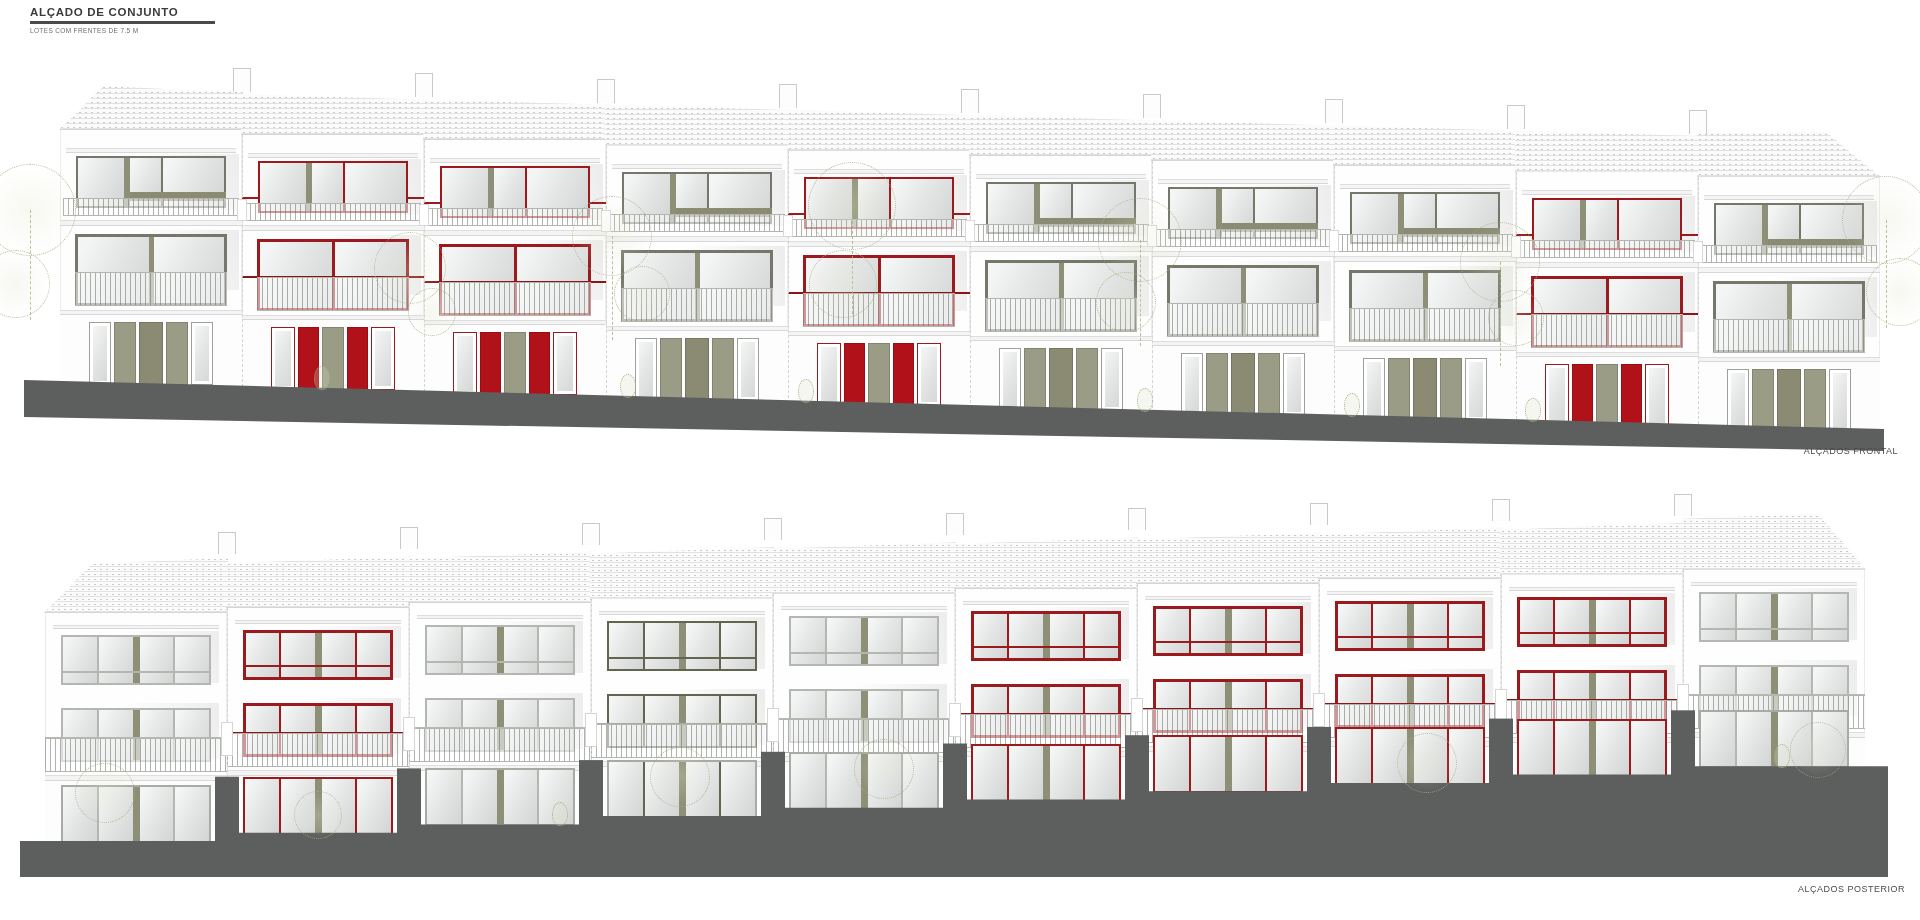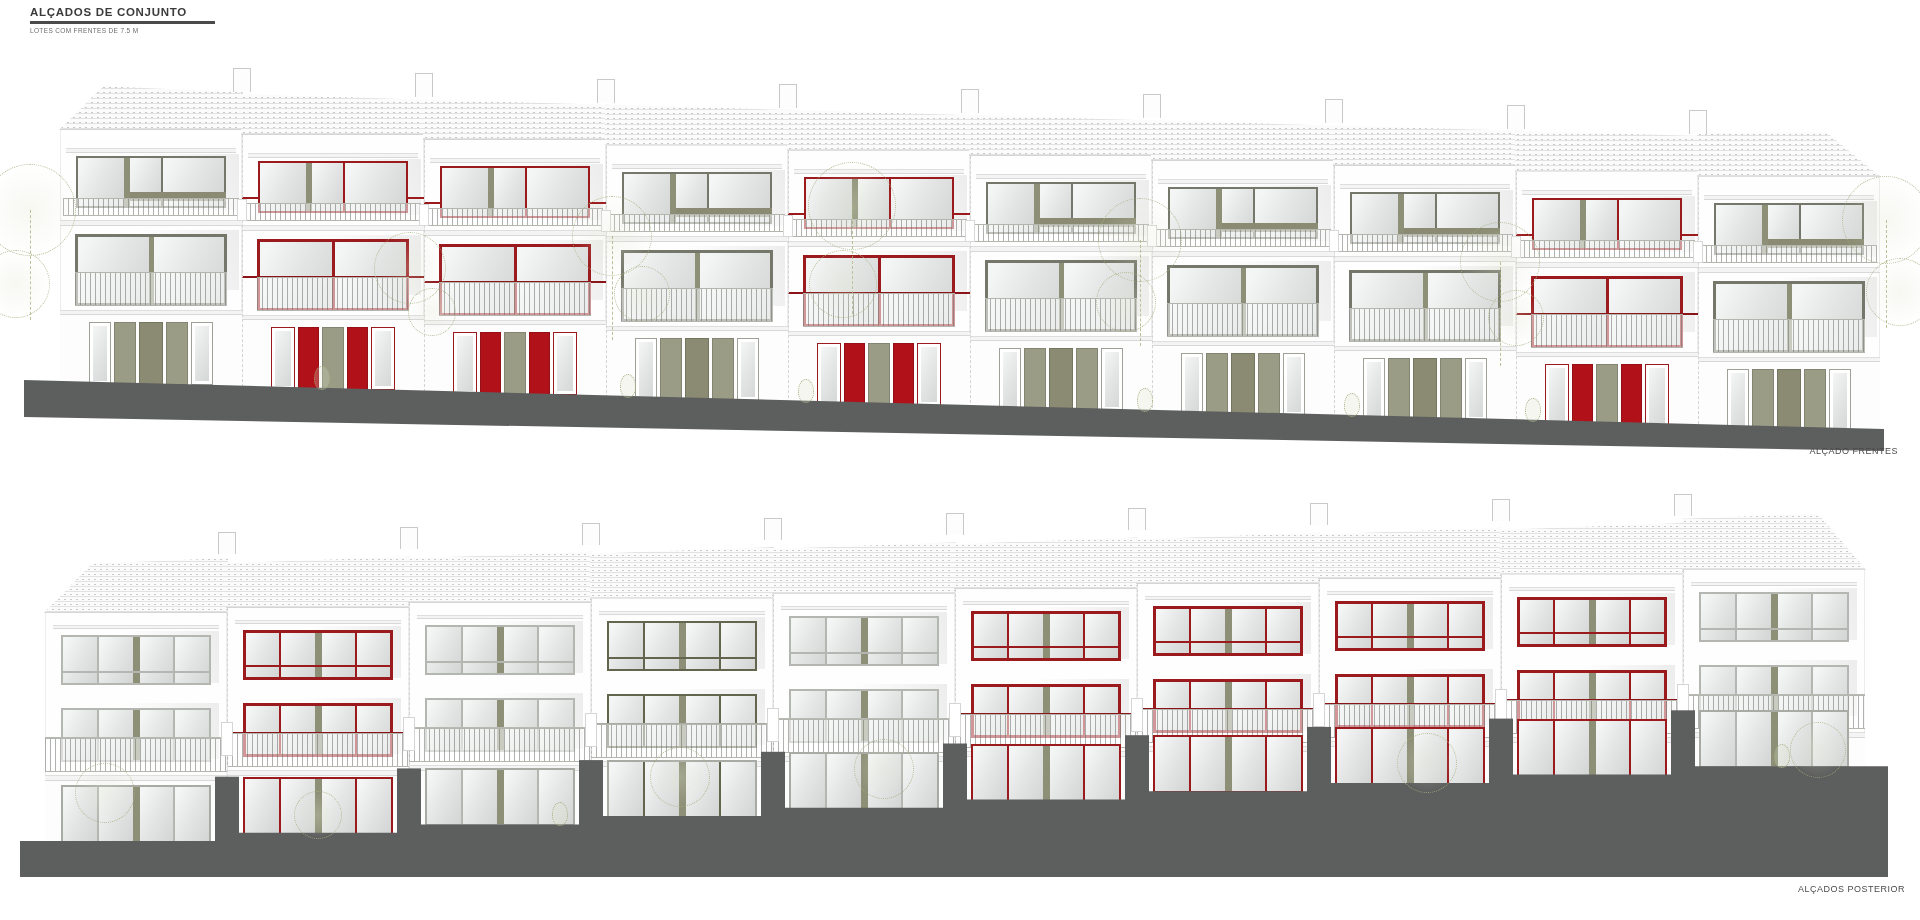--- a/index.html
+++ b/index.html
@@ -34,21 +34,21 @@
     background:rgba(220,228,200,.25); }
   .title-h{ font-size:11.5px; letter-spacing:.7px; color:#3b3b3b; font-weight:700; }
   .title-rule{ background:#4a4a4a; }
   .title-s{ font-size:6.5px; letter-spacing:.35px; color:#6b6b6b; }
   .elev-label{ font-size:9px; letter-spacing:.5px; color:#4a4a4a; }
 </style>
 </head>
 <body>
 
 <header>
-  <div class="u title-h" style="left:30px;top:6px;">ALÇADOS DE CONJUNTO</div>
+  <div class="u title-h" style="left:30px;top:6px;">ALÇADO DE CONJUNTO</div>
   <div class="u title-rule" style="left:30px;top:21px;width:185px;height:3px;"></div>
   <div class="u title-s" style="left:30px;top:27px;">LOTES COM FRENTES DE 7.5 M</div>
 </header>
 
 <section id="front-elevation" class="u" style="left:0;top:60px;width:1920px;height:400px;">
     <div class="u" style="left: 60px; top: 0px; width: 182px; height: 400px;">
       <div class="u" style="left: 0px; top: 70px; width: 182px; height: 258px; background: rgb(254, 254, 254); border-left: 1px solid rgb(236, 236, 236); border-right: 1px solid rgb(236, 236, 236);"></div>
       <div class="u roof" style="left: -1px; top: 25px; width: 184px; height: 45px; clip-path: polygon(24% 3%, 100% 16%, 100% 100%, 0px 100%);"></div>
       <div class="u slab" style="left: 6px; top: 88px; width: 170px; height: 5px;"></div>
       <div class="u shade" style="left: 3px; top: 94px; width: 176px; height: 56px;"></div>
@@ -421,21 +421,21 @@
     <div class="u tree" style="left: 1842px; top: 116px; width: 88px; height: 88px;"></div>
     <div class="u" style="left: 1886px; top: 160px; width: 0px; height: 108px; border-left: 1px dashed rgba(168, 178, 128, 0.8);"></div>
     <div class="u tree" style="left: 1866px; top: 198px; width: 68px; height: 68px;"></div>
     <div class="u shrub" style="left: 314px; top: 305.849px; width: 16px; height: 24px;"></div>
     <div class="u shrub" style="left: 620px; top: 313.909px; width: 16px; height: 24px;"></div>
     <div class="u shrub" style="left: 798px; top: 318.598px; width: 16px; height: 24px;"></div>
     <div class="u shrub" style="left: 1137px; top: 327.527px; width: 16px; height: 24px;"></div>
     <div class="u shrub" style="left: 1344px; top: 332.98px; width: 16px; height: 24px;"></div>
     <div class="u shrub" style="left: 1525px; top: 337.747px; width: 16px; height: 24px;"></div>
   </section>
-<div id="front-label" class="u elev-label" style="top:446px;right:22px;">ALÇADO FRENTES</div>
+<div id="front-label" class="u elev-label" style="top:446px;right:22px;">ALÇADOS FRONTAL</div>
 
 <section id="rear-elevation" class="u" style="left:0;top:425px;width:1920px;height:480px;">
     <div class="u" style="left: 45px; top: 0px; width: 182px; height: 480px;">
       <div class="u" style="left: 0px; top: 186px; width: 182px; height: 232px; background: rgb(254, 254, 254); border-left: 1px solid rgb(236, 236, 236); border-right: 1px solid rgb(236, 236, 236);"></div>
       <div class="u roof" style="left: -1px; top: 132px; width: 184px; height: 56px; clip-path: polygon(26% 12%, 100% 2%, 100% 100%, 0px 100%);"></div>
       <div class="u slab" style="left: 8px; top: 200px; width: 166px; height: 4px;"></div>
       <div class="u shade" style="left: 8px; top: 206px; width: 166px; height: 52px;"></div>
       <div class="u" style="left: 16px; top: 210px; width: 150px; height: 50px; border: 2px solid rgb(180, 183, 177); background: rgb(255, 255, 255); display: flex;">
         <div class="glass" style="flex: 1 1 0px;"></div>
         <div style="flex: 0 0 2px; background: rgb(180, 183, 177);"></div>

